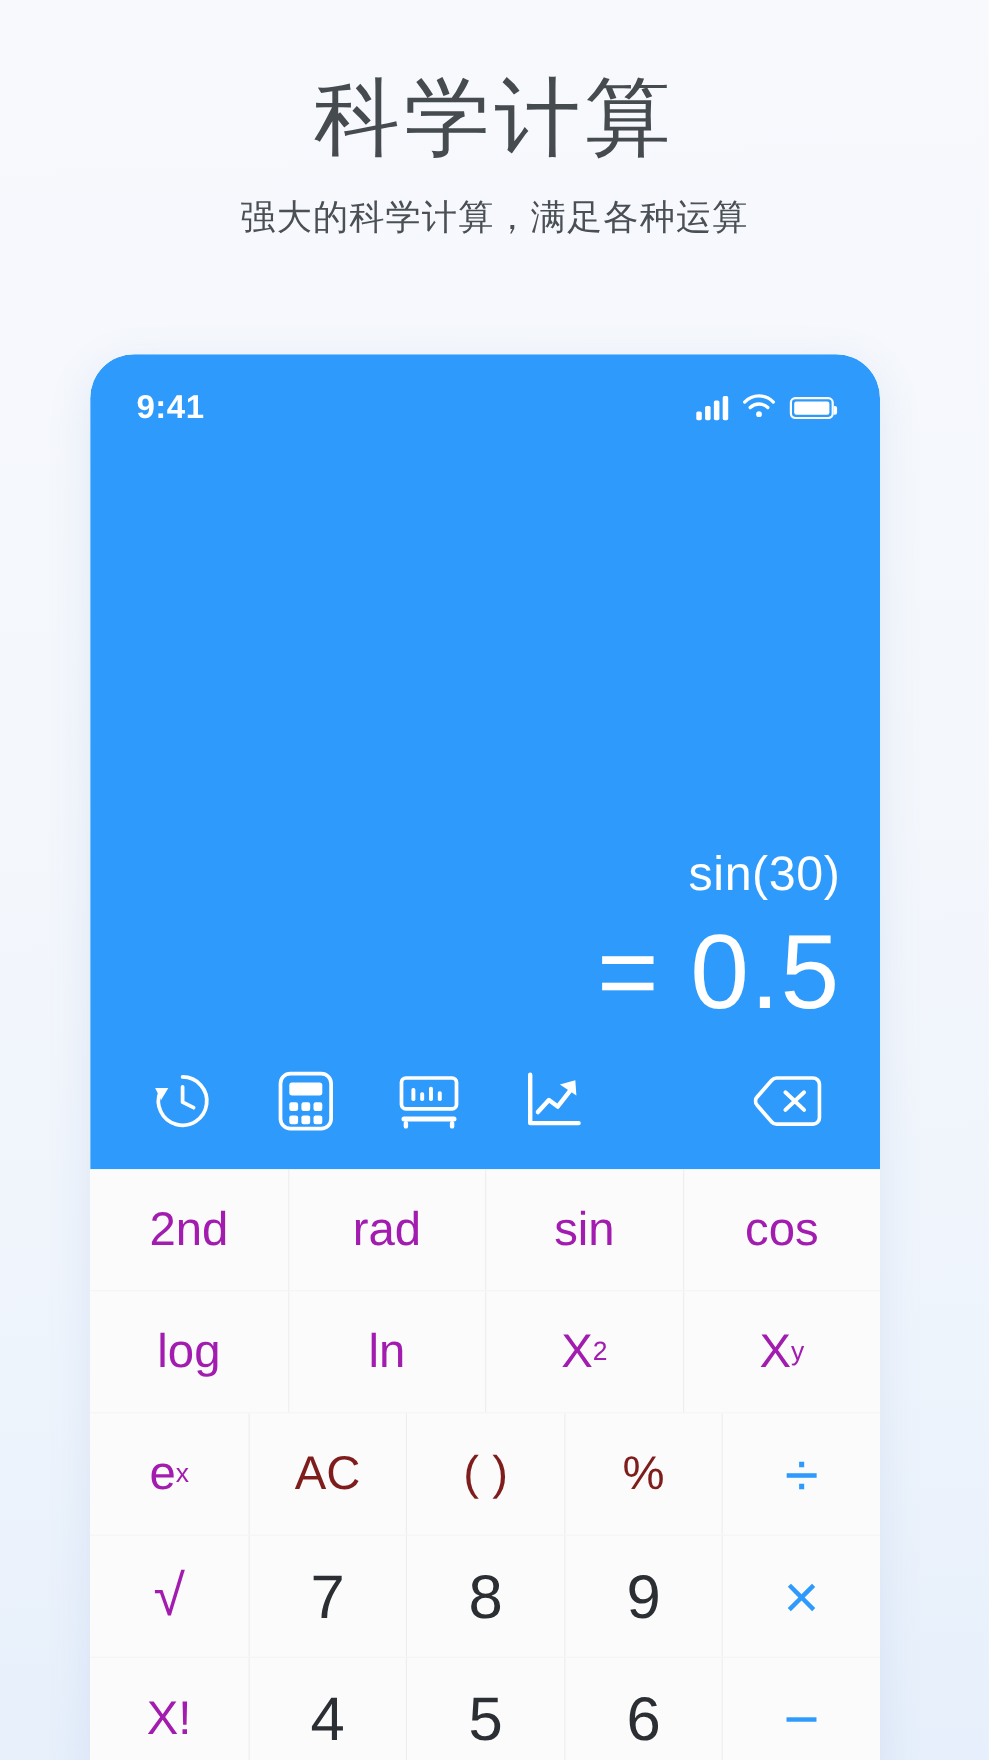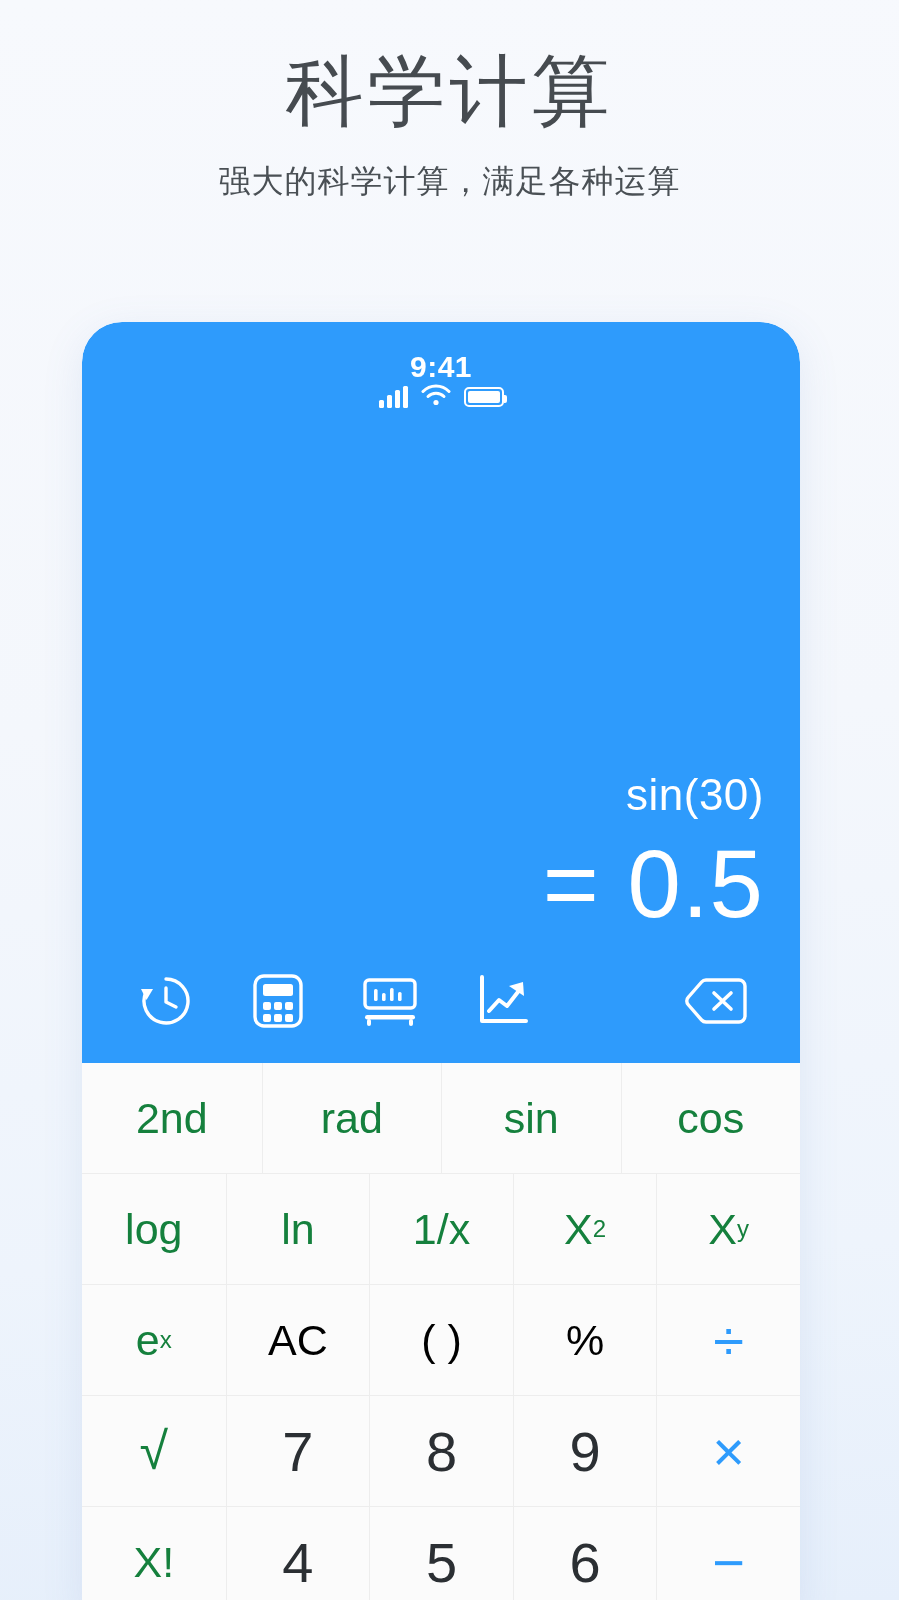--- a/index.html
+++ b/index.html
@@ -20,20 +20,21 @@
     text-align: center;
     padding-top: 52px;
     box-sizing: border-box;
   }
   .promo-title {
     font-size: 78px;
     line-height: 1.0;
     color: #464b50;
     letter-spacing: 4px;
     font-weight: 400;
+    margin-top: 16px;
   }
   .promo-sub {
     margin-top: 30px;
     font-size: 32px;
     color: #4a5055;
     letter-spacing: 1px;
     font-weight: 400;
   }
 
   
@@ -61,21 +62,20 @@
     position: absolute;
     top: 28px;
     left: 0;
     right: 0;
     height: 42px;
     display: flex;
     align-items: center;
     justify-content: space-between;
     padding: 0 42px;
     box-sizing: border-box;
-    flex-direction: column;
   }
   .status-time {
     color: #ffffff;
     font-size: 30px;
     font-weight: 600;
     letter-spacing: 0.5px;
   }
   .status-icons {
     display: flex;
     align-items: center;
@@ -181,27 +181,27 @@
   }
   .krow:first-child { border-top: none; }
   .key {
     flex: 1 1 20%;
     border-left: 1px solid #ededed;
     background: #fbfbfb;
     display: flex;
     align-items: center;
     justify-content: center;
     font-size: 43px;
-    color: #15803d;
+    color: #a21caf;
     font-weight: 400;
     box-sizing: border-box;
     position: relative;
   }
   .key:first-child { border-left: none; }
-  .key.accent { color: #000000; }
+  .key.accent { color: #7f1d1d; }
   .key.digit {
     color: #2b2f33;
     font-size: 56px;
   }
   .key.op {
     color: #2e9bfc;
     font-size: 56px;
   }
   .key sup {
     font-size: 0.56em;
@@ -320,21 +320,20 @@
     <div class="krow">
       <div class="key">2nd</div>
       <div class="key">rad</div>
       <div class="key">sin</div>
       <div class="key">cos</div>
     </div>
 
     <div class="krow">
       <div class="key">log</div>
       <div class="key">ln</div>
-      <div class="key">1/x</div>
       <div class="key">
           <span>X</span>
           <sup>2</sup>
         </div>
       <div class="key">
           <span>X</span>
           <sup>y</sup>
         </div>
     </div>
 

